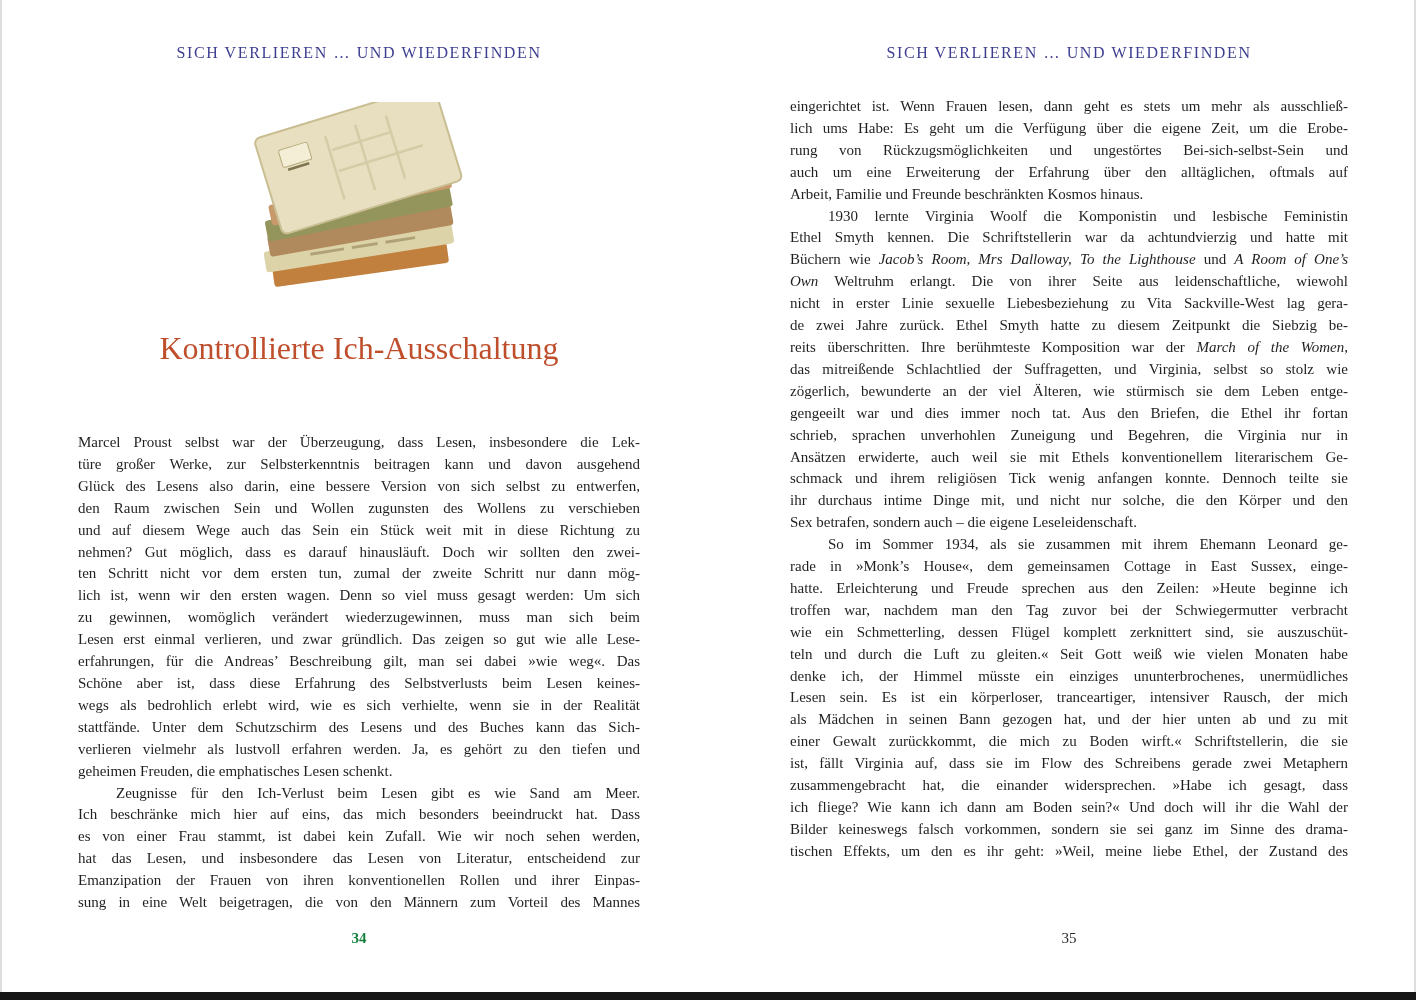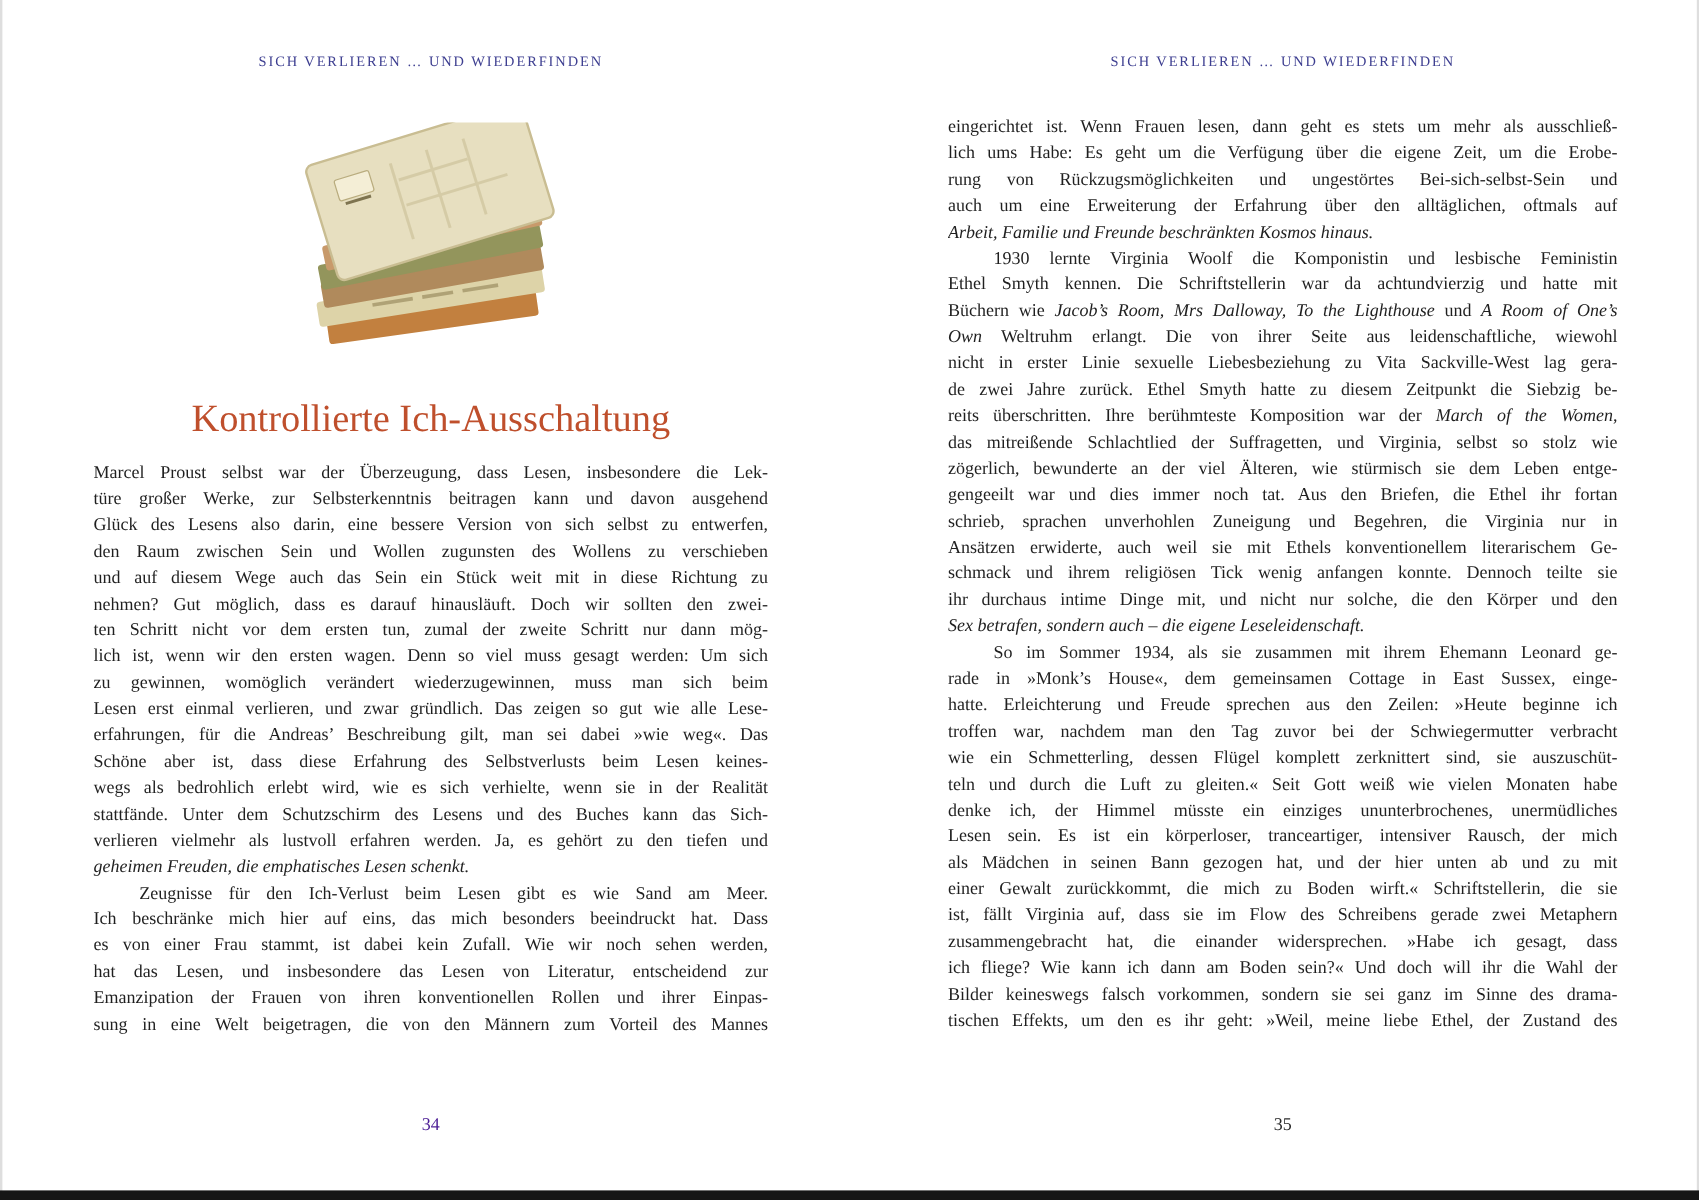--- a/index.html
+++ b/index.html
@@ -9,39 +9,39 @@
   }
   .scan-edge { position:absolute; top:0; bottom:0; width:2px; background:#dedede; }
   .scan-edge.left { left:0; } .scan-edge.right { right:0; }
   .bottom-bar { position:absolute; left:0; right:0; bottom:0; height:8px; }
 
   .page { position:absolute; top:0; width:708px; height:992px; }
   .page.left { left:0; } .page.right { left:708px; }
 
   .running-head {
     position:absolute; top:44px; width:562px; text-align:center;
-    font-size:12px; letter-spacing:1.6px; font-variant:normal;
+    font-size:16px; letter-spacing:1.6px; font-variant:normal;
   }
   .page.left .running-head { left:78px; }
   .page.right .running-head { left:82px; width:558px; }
 
   .books { position:absolute; left:239px; top:102px; width:240px; height:190px; }
 
   .chapter-heading {
     position:absolute; left:78px; top:330px; width:562px; margin:0;
     font-size:32px; font-weight:normal; text-align:center;
   }
 
   .body-text { position:absolute; font-size:15px; line-height:21.9px; }
   .page.left  .body-text { left:78px; top:384px; width:562px; }
   .page.right .body-text { left:82px; top:96px;  width:558px; }
 
   .para { margin:0; }
   .line { text-align:justify; text-align-last:justify; overflow:hidden; white-space:nowrap; }
-  .line.end { text-align-last:left;font-style:italic; }
+  .line.end { text-align-last:left; }
   .line.indent { text-indent:38px; }
   .line em { font-style:italic; }
 
   .page-number { position:absolute; top:930px; width:562px; text-align:center; font-size:15px; }
   .page.left .page-number { left:78px; }
   .page.right .page-number { left:82px; width:558px; }
 </style>
 </head>
 <body>
 
@@ -75,21 +75,21 @@
               <rect x="100" y="40" width="60" height="2.5" fill="#b4a878"></rect>
               <rect x="100" y="62" width="88" height="2.5" fill="#b4a878"></rect>
             </g>
           </g>
         </g>
       </svg>
     </div>
 
     <h1 class="chapter-heading" style="color: rgb(191, 79, 44);">Kontrollierte Ich-Ausschaltung</h1>
 
-    <div class="body-text" id="left-body" style="color: rgb(31, 31, 31);">
+    <div class="body-text" id="left-body" style="color: rgb(31, 31, 31); margin-top: 48px;">
         <div class="para">
           <div class="line"><span>Marcel Proust selbst war der Überzeugung, dass Lesen, insbesondere die Lek-</span></div>
           <div class="line"><span>türe großer Werke, zur Selbsterkenntnis beitragen kann und davon ausgehend</span></div>
           <div class="line"><span>Glück des Lesens also darin, eine bessere Version von sich selbst zu entwerfen,</span></div>
           <div class="line"><span>den Raum zwischen Sein und Wollen zugunsten des Wollens zu verschieben</span></div>
           <div class="line"><span>und auf diesem Wege auch das Sein ein Stück weit mit in diese Richtung zu</span></div>
           <div class="line"><span>nehmen? Gut möglich, dass es darauf hinausläuft. Doch wir sollten den zwei-</span></div>
           <div class="line"><span>ten Schritt nicht vor dem ersten tun, zumal der zweite Schritt nur dann mög-</span></div>
           <div class="line"><span>lich ist, wenn wir den ersten wagen. Denn so viel muss gesagt werden: Um sich</span></div>
           <div class="line"><span>zu gewinnen, womöglich verändert wiederzugewinnen, muss man sich beim</span></div>
@@ -104,21 +104,21 @@
         <div class="para">
           <div class="line indent"><span>Zeugnisse für den Ich-Verlust beim Lesen gibt es wie Sand am Meer.</span></div>
           <div class="line"><span>Ich beschränke mich hier auf eins, das mich besonders beeindruckt hat. Dass</span></div>
           <div class="line"><span>es von einer Frau stammt, ist dabei kein Zufall. Wie wir noch sehen werden,</span></div>
           <div class="line"><span>hat das Lesen, und insbesondere das Lesen von Literatur, entscheidend zur</span></div>
           <div class="line"><span>Emanzipation der Frauen von ihren konventionellen Rollen und ihrer Einpas-</span></div>
           <div class="line"><span>sung in eine Welt beigetragen, die von den Männern zum Vorteil des Mannes</span></div>
         </div>
       </div>
 
-    <div class="page-number" style="color: #4c1d95;">34</div>
+    <div class="page-number" style="color: #15803d; font-weight: bold;">34</div>
   </div>
 
   <div class="page right">
     <div class="running-head" style="color: rgb(61, 62, 144);">SICH VERLIEREN … UND WIEDERFINDEN</div>
 
     <div class="body-text" id="right-body" style="color: rgb(31, 31, 31);">
         <div class="para">
           <div class="line"><span>eingerichtet ist. Wenn Frauen lesen, dann geht es stets um mehr als ausschließ-</span></div>
           <div class="line"><span>lich ums Habe: Es geht um die Verfügung über die eigene Zeit, um die Erobe-</span></div>
           <div class="line"><span>rung von Rückzugsmöglichkeiten und ungestörtes Bei-sich-selbst-Sein und</span></div>

